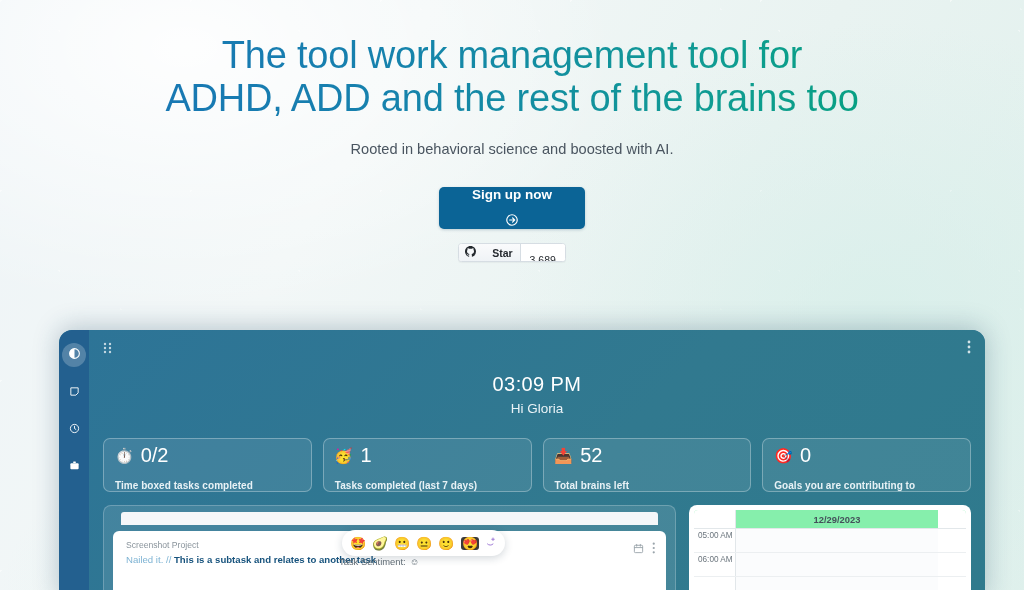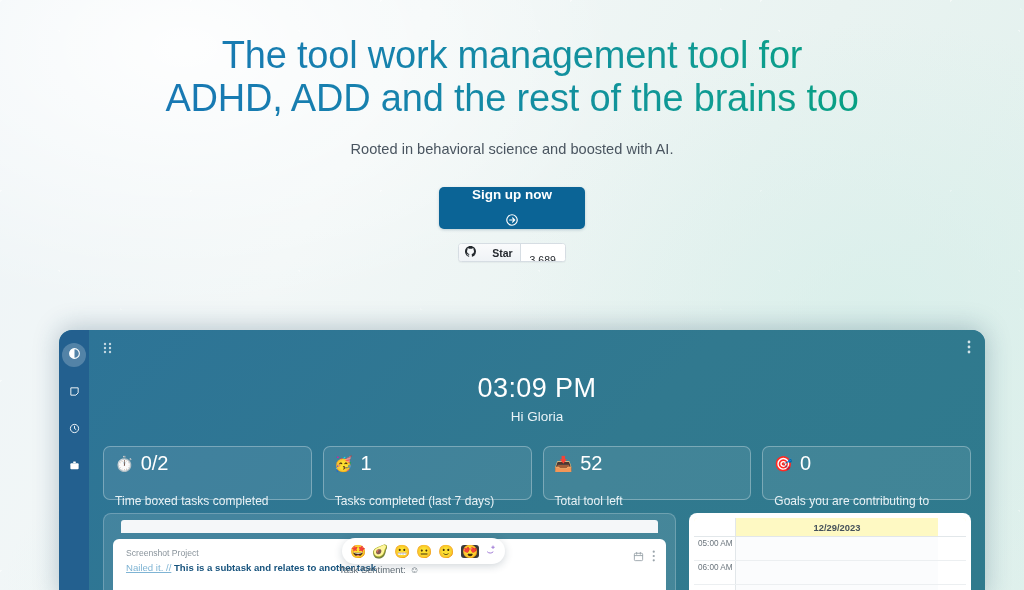--- a/index.html
+++ b/index.html
@@ -177,21 +177,21 @@
     display: flex;
     align-items: center;
     justify-content: space-between;
     padding-top: 9px;
   }
   .grip-icon { color: rgba(255,255,255,.72); cursor: pointer; }
   .kebab-icon { color: rgba(255,255,255,.80); cursor: pointer; }
 
   .clock-block { text-align: center; margin-top: 14px; }
   .clock-time {
-    font-size: 27px;
+    font-size: 20px;
     font-weight: 400;
     color: #ffffff;
     letter-spacing: .4px;
   }
   .clock-greeting {
     margin-top: 5px;
     font-size: 13.5px;
     color: #eaf3f7;
   }
 
@@ -215,24 +215,24 @@
     gap: 7px;
   }
   .stat-emoji { font-size: 15px; line-height: 1; }
   .stat-value {
     font-size: 20px;
     color: #ffffff;
     font-weight: 400;
     line-height: 1.05;
   }
   .stat-label {
-    margin-top: 20px;
-    font-size: 12px;
+    margin-top: 14px;
+    font-size: 10px;
     color: #e8f2f6;
-    font-weight: 400;
+    font-weight: 700;
     letter-spacing: .05px;
   }
 
   
   .panels-row {
     display: flex;
     gap: 13px;
     margin-top: 13px;
     height: 100px;
   }
@@ -262,21 +262,21 @@
   .task-project {
     font-size: 8.6px;
     color: #8a949c;
   }
   .task-title-row {
     margin-top: 3px;
     font-size: 9.6px;
     line-height: 1.4;
     white-space: nowrap;
   }
-  .task-prefix { color: #7fb4d4; text-decoration: underline; }
+  .task-prefix { color: #7fb4d4; }
   .task-title {
     color: #17537d;
     font-weight: 700;
   }
   .task-actions {
     position: absolute;
     top: 9px;
     right: 11px;
     display: flex;
     align-items: center;
@@ -326,21 +326,21 @@
   }
   .cal-inner {
     background: #ffffff;
     height: 100%;
     border-radius: 4px 4px 0 0;
     overflow: hidden;
   }
   .cal-header {
     display: flex;
     height: 19px;
-    background: #fef9c3;
+    background: #86efac;
     border-bottom: 1px solid #e2e7ea;
   }
   .cal-gutter-head { width: 42px; flex: 0 0 42px; background: #ffffff; border-right: 1px solid #e2e7ea; }
   .cal-date {
     flex: 1;
     display: flex;
     align-items: center;
     justify-content: center;
     font-size: 9.4px;
     font-weight: 700;
@@ -485,21 +485,21 @@
             <span class="stat-value">1</span>
           </div>
           <div class="stat-label">Tasks completed (last 7 days)</div>
         </div>
 
         <div class="stat-card">
           <div class="stat-top">
             <span class="stat-emoji">📥</span>
             <span class="stat-value">52</span>
           </div>
-          <div class="stat-label">Total tool left</div>
+          <div class="stat-label">Total brains left</div>
         </div>
 
         <div class="stat-card">
           <div class="stat-top">
             <span class="stat-emoji">🎯</span>
             <span class="stat-value">0</span>
           </div>
           <div class="stat-label">Goals you are contributing to</div>
         </div>
       </div>

